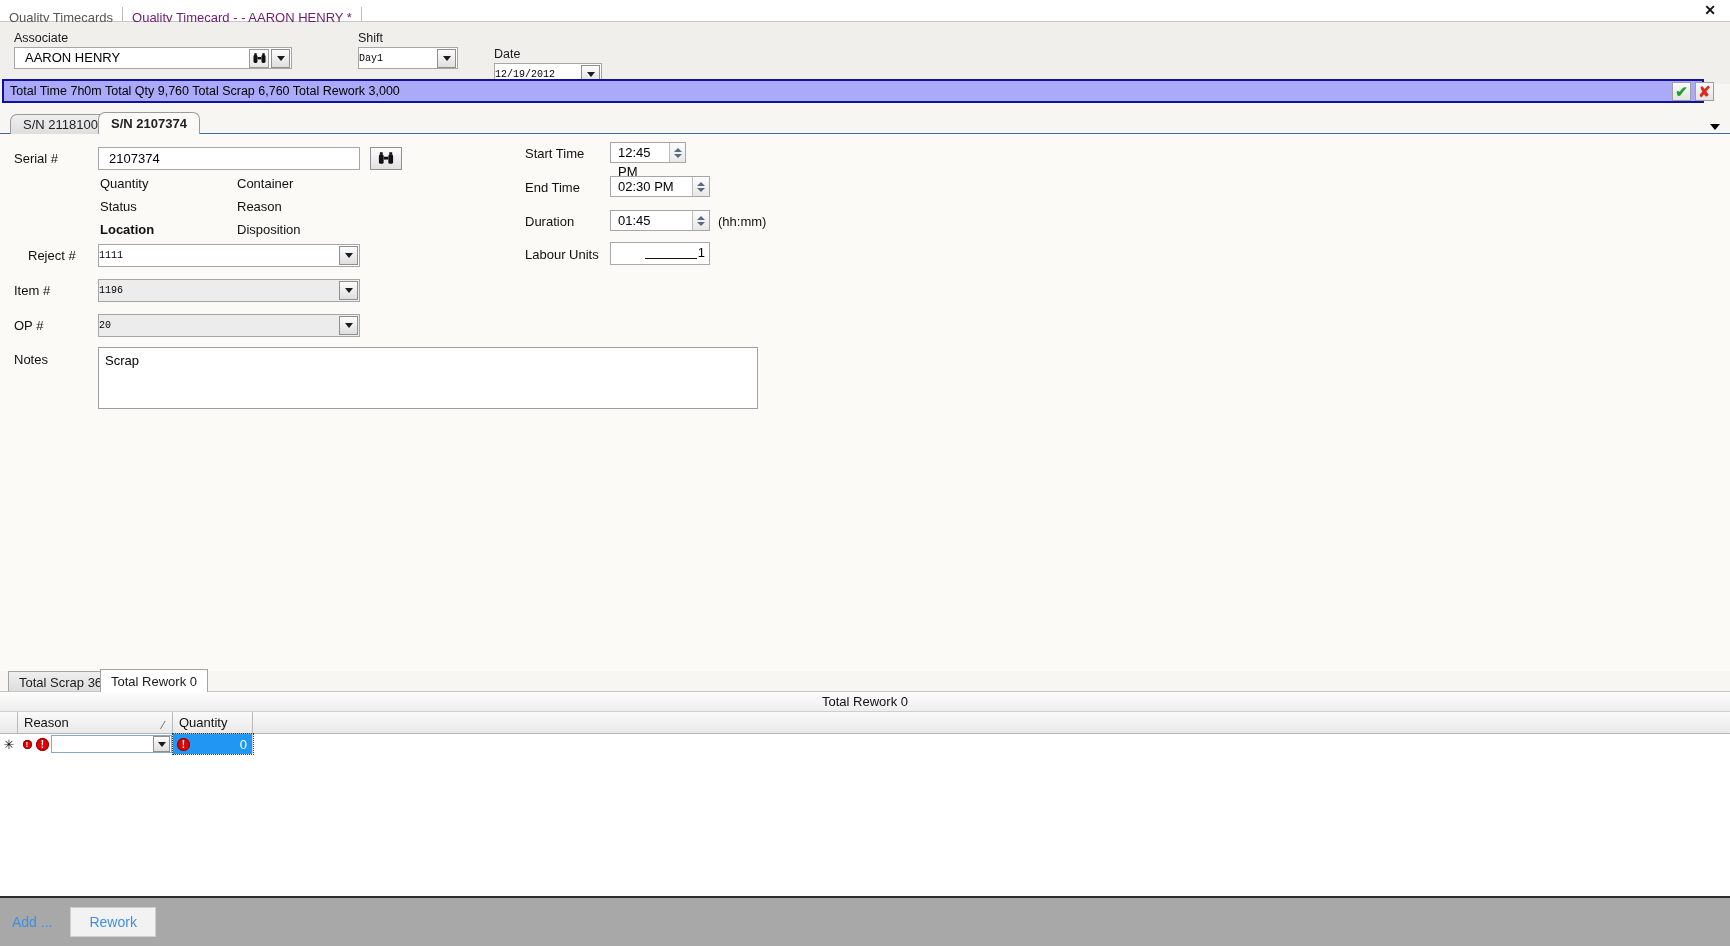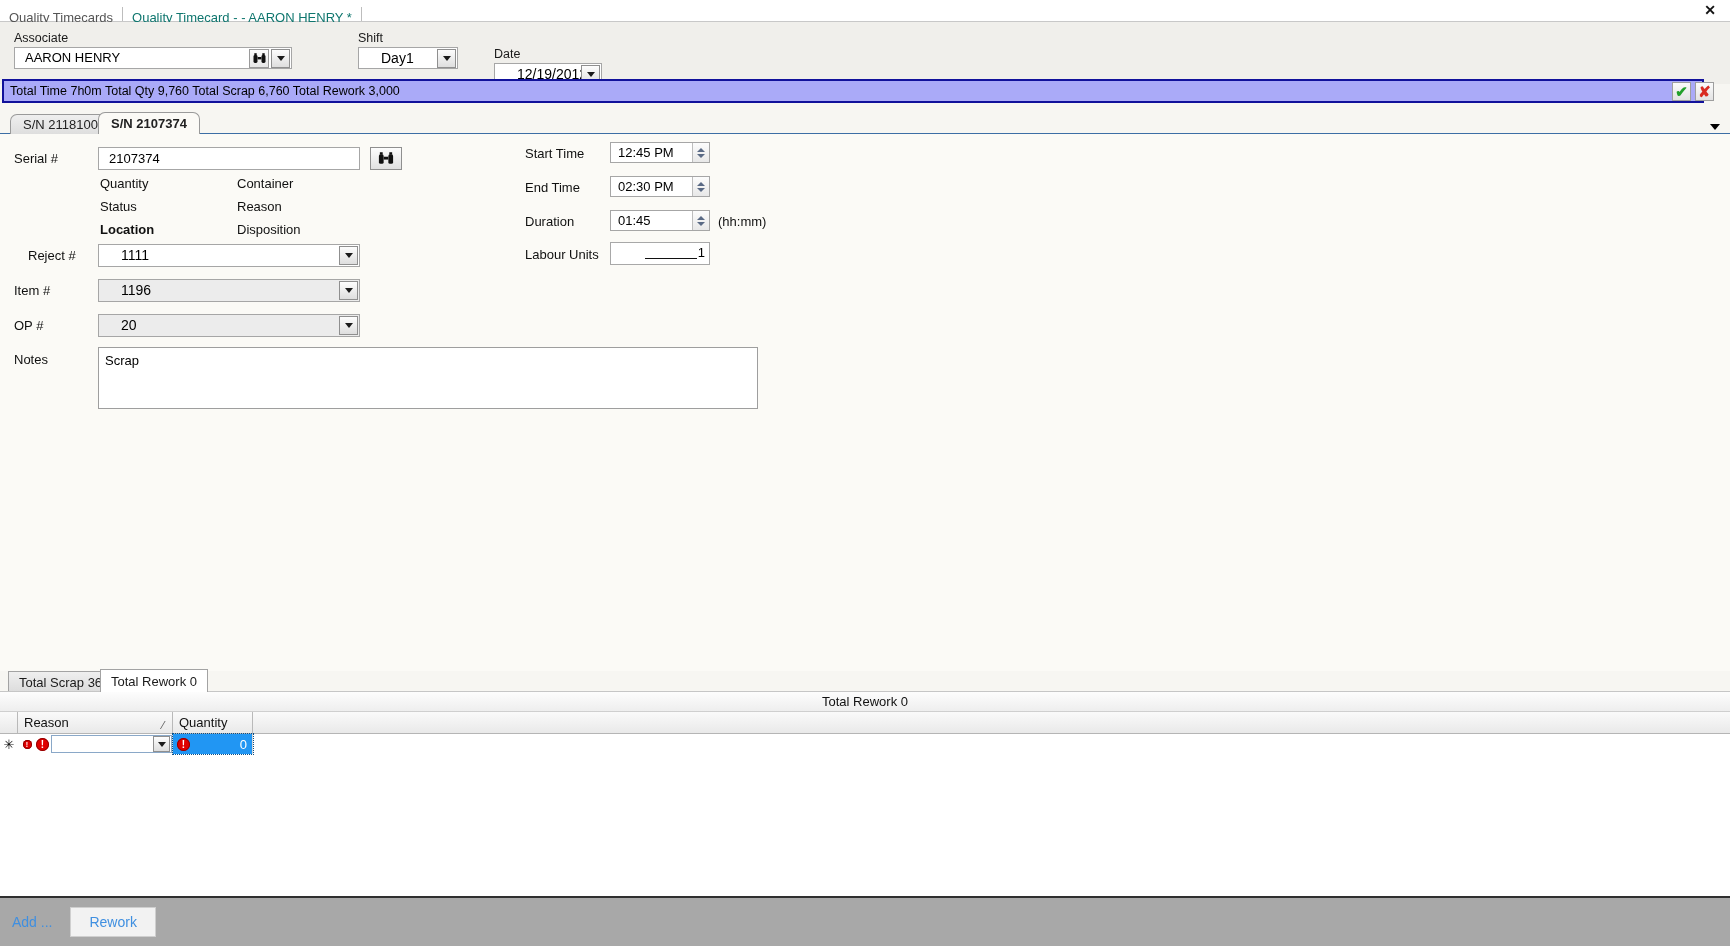--- a/index.html
+++ b/index.html
@@ -27,21 +27,21 @@
     padding: 0 9px 0 9px;
     font-size: 13px; color: #333;
     white-space: nowrap;
     cursor: default;
   }
   .doc-tab.inactive { color: #555; }
   .doc-tab.active {
     background: #ffffff;
     border-left: 1px solid #bdbdbd;
     border-right: 1px solid #bdbdbd;
-    color: #0f766e;
+    color: #701a75;
   }
   .topbar .close-x {
     position: absolute; right: 10px; top: 1px;
     width: 20px; height: 18px; line-height: 18px; text-align: center;
     font-size: 14px; font-weight: bold; color: #111; cursor: pointer;
   }
 
   
   .filters { position: absolute; left: 0; top: 22px; width: 1730px; height: 62px; background: #f0efeb; }
   .fld { position: absolute; }
@@ -83,22 +83,22 @@
 
   
   .combo {
     display: flex; align-items: center;
     height: 21px;
     border: 1px solid #a6a6a6;
     background: #ffffff;
   }
   .combo.gray { background: #ececec; }
   .combo .val {
-    flex: 1 1 auto; padding-left: 22px; font-size: 14px; line-height: 19px;
-    white-space: nowrap; overflow: hidden;
+    flex: 1 1 auto; padding-left: 0; font-size: 10px; line-height: 19px;
+    white-space: nowrap; overflow: hidden; font-family: Liberation Mono, monospace;
   }
 
   
   .summary {
     position: absolute; left: 2px; top: 79px; width: 1702px; height: 24px;
     background: #aaaaf8;
     border: 2px solid #11119b;
     display: flex; align-items: center;
     padding-left: 6px;
     font-size: 12.5px; color: #000;
@@ -380,21 +380,21 @@
       <span class="val">20</span>
       <span class="btn-drop">
         <span class="caret-dn"></span>
       </span>
     </div>
 
     <div class="row-label" style="left:14px; top:218px;">Notes</div>
     <div class="notes-box" style="left:98px; top:213px; width:660px; height:62px;">Scrap</div>
 
     <div class="row-label" style="left:525px; top:12px;">Start Time</div>
-    <div class="spin" style="position:absolute; left:610px; top:8px; width:100px;">
+    <div class="spin" style="position:absolute; left:610px; top:8px; width:76px;">
       <span class="val">12:45 PM</span>
       <span class="arrows">
         <span class="ar-up"></span>
         <span class="ar-dn"></span>
       </span>
     </div>
 
     <div class="row-label" style="left:525px; top:46px;">End Time</div>
     <div class="spin" style="position:absolute; left:610px; top:42px; width:100px;">
       <span class="val">02:30 PM</span>

